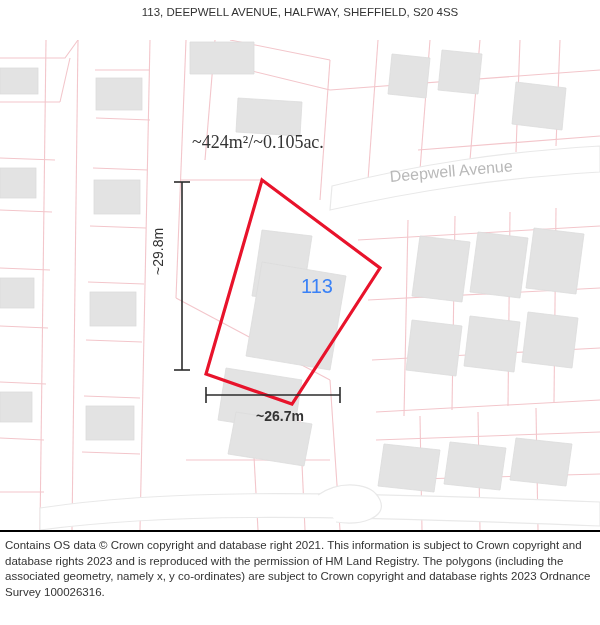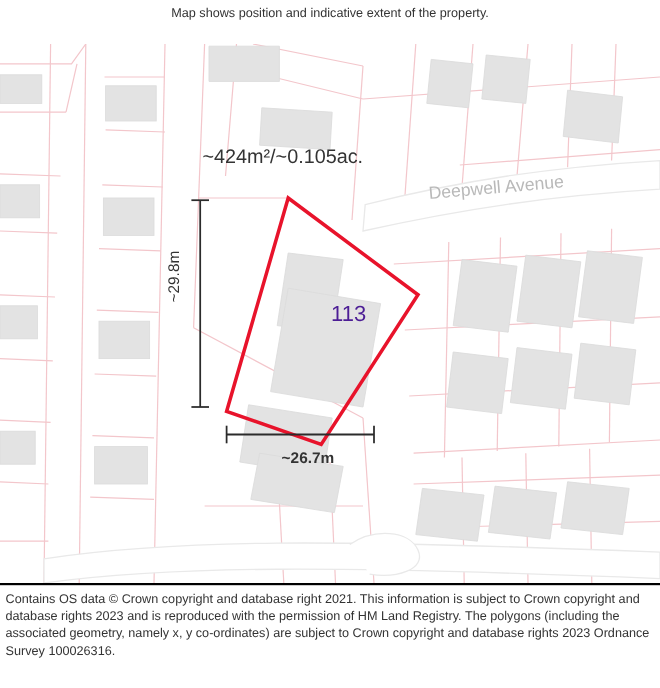--- a/index.html
+++ b/index.html
@@ -55,30 +55,31 @@
     left: 0;
     top: 0;
   }
   .map-label {
     position: absolute;
     font-family: "Liberation Sans", sans-serif;
     color: #333333;
     white-space: nowrap;
   }
   .area-label {
-    left: 184px;
+    left: 192px;
     top: 92px;
     font-size: 18px;
     color: #333333;
+    font-family: Liberation Serif, serif;
   }
   .house-number {
     left: 301px;
     top: 235px;
     font-size: 20px;
-    color: #4c1d95;
+    color: #3b82f6;
   }
   .street-label {
     left: 389px;
     top: 128px;
     font-size: 16px;
     color: #b9b9b9;
     transform: rotate(-5deg);
     transform-origin: left top;
   }
   .dim-h {
@@ -114,21 +115,21 @@
     line-height: 15.5px;
     color: #333333;
   }
 </style>
 </head>
 <body>
 
 <div class="page">
 
   <div class="header">
-    <div class="subtitle">Map shows position and indicative extent of the property.</div>
+    <div class="title">113, DEEPWELL AVENUE, HALFWAY, SHEFFIELD, S20 4SS</div>
   </div>
 
   <div class="map">
     <svg width="600" height="490" viewBox="0 0 600 490">
 
       <rect x="0" y="0" width="600" height="490" fill="#ffffff"></rect>
 
       <g stroke="#f3c6cb" stroke-width="1.1" fill="none">
         <path d="M0 18 L65 18 L78 0"></path>
         <path d="M0 62 L60 62"></path>

